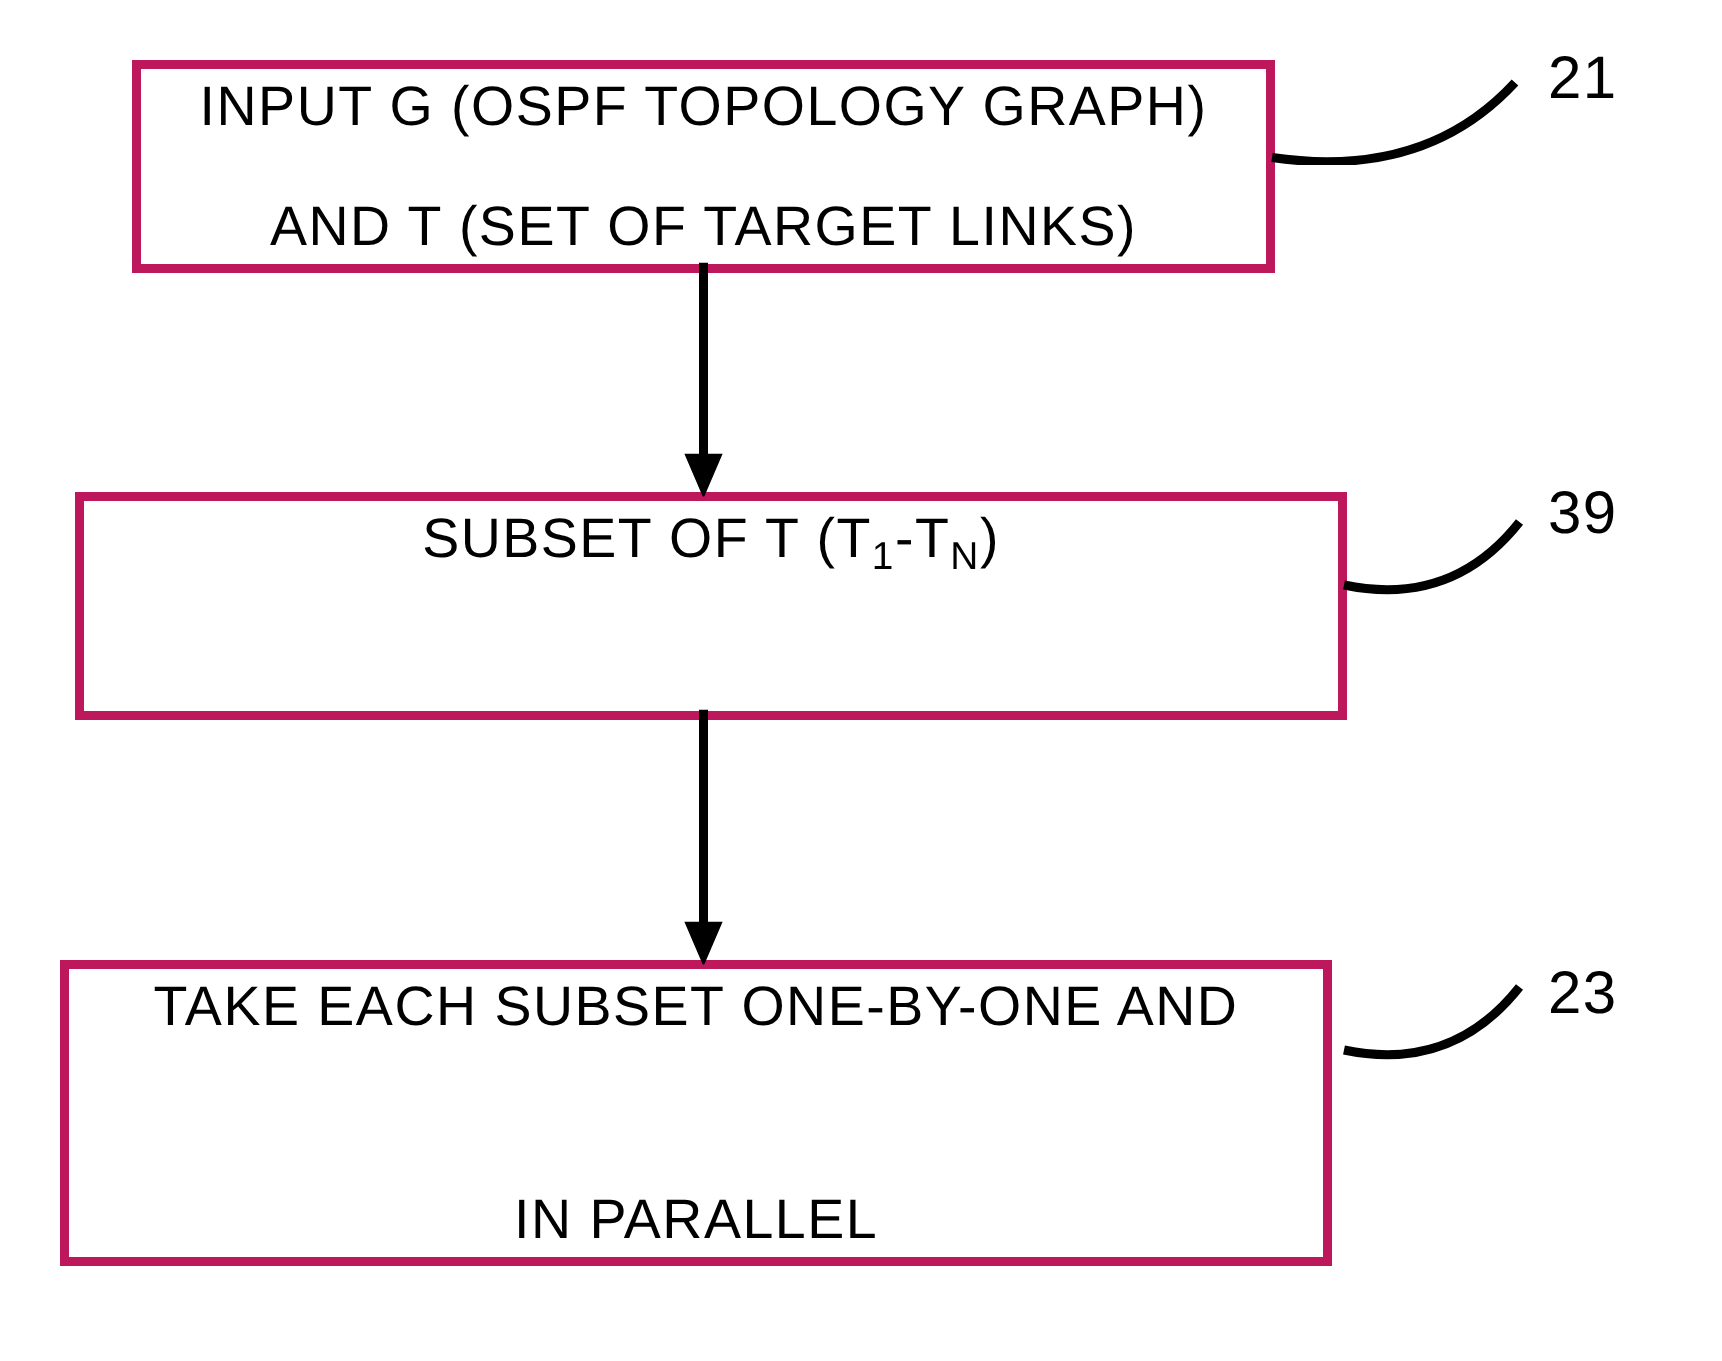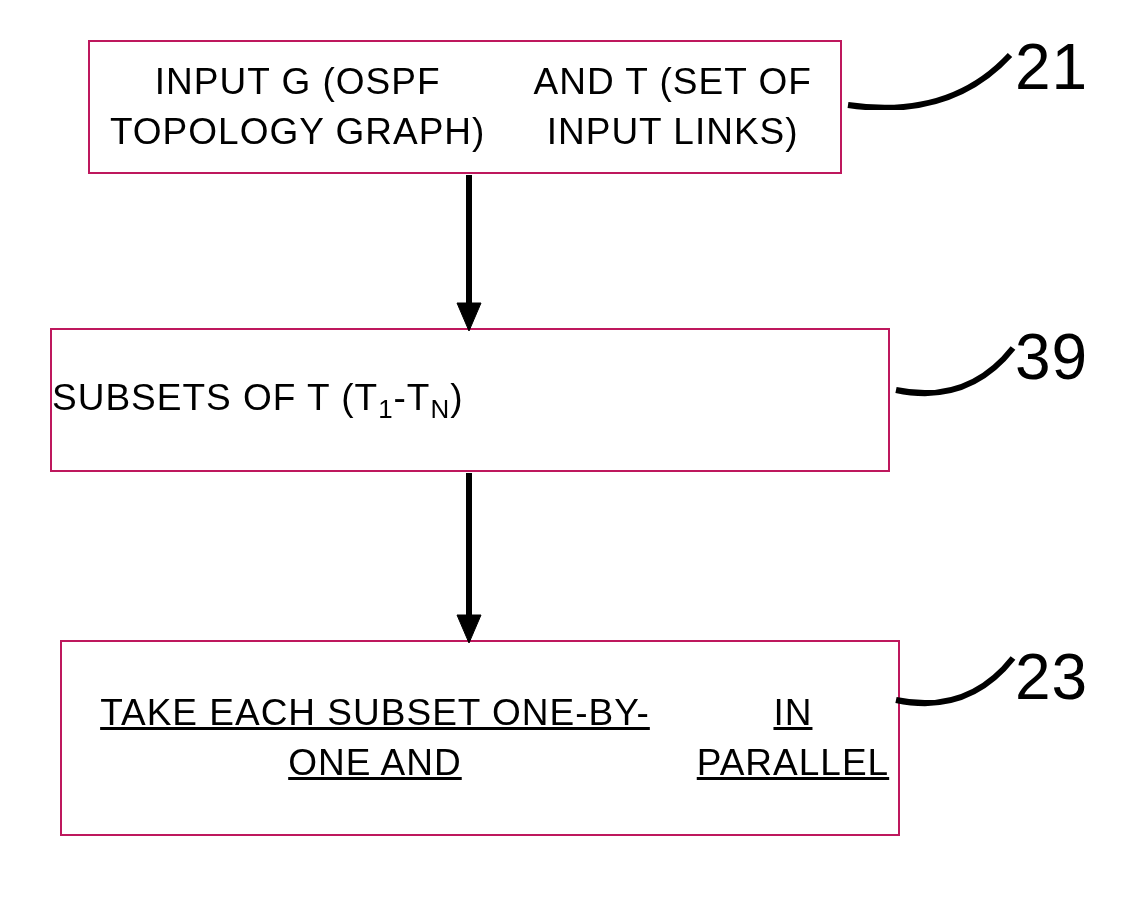--- a/index.html
+++ b/index.html
@@ -10,24 +10,24 @@
     }
     
     .flowchart {
       position: relative;
       width: 1068px;
       height: 827px;
     }
     
     .box {
       position: absolute;
-      border: 2px solid #be185d;
+      border: 6px solid #be185d;
       background: #ffffff;
       display: flex;
-      flex-direction: row;
+      flex-direction: column;
       align-items: center;
       justify-content: space-between;
       text-align: center;
       font-size: 37px;
       font-weight: normal;
       letter-spacing: 1px;
       line-height: 1.35;
       font-stretch: condensed;
     }
     
@@ -39,32 +39,32 @@
     }
     
     .box-2 {
       left: 10px;
       top: 288px;
       width: 836px;
       height: 140px;
     }
     
     .box-3 {
-      left: 20px;
+      left: 0;
       top: 600px;
       width: 836px;
       height: 192px;
-      text-decoration: underline;
     }
     
     .label {
       position: absolute;
-      font-size: 64px;
+      font-size: 40px;
       font-weight: normal;
       letter-spacing: 1px;
+      margin-left: 17px;
     }
     
     .label-21 {
       left: 975px;
       top: -10px;
     }
     
     .label-22 {
       left: 975px;
       top: 280px;
@@ -121,26 +121,26 @@
       vertical-align: sub;
     }
   </style>
 </head>
 <body>
 
 <div class="flowchart">
 
   <div class="box box-1">
     <div>INPUT G (OSPF TOPOLOGY GRAPH)</div>
-    <div>AND T (SET OF INPUT LINKS)</div>
+    <div>AND T (SET OF TARGET LINKS)</div>
   </div>
 
   <div class="box box-2">
     <div>
-      <span>SUBSETS OF T (T</span><span class="sub">1</span><span>-T</span><span class="sub">N</span><span>)</span>
+      <span>SUBSET OF T (T</span><span class="sub">1</span><span>-T</span><span class="sub">N</span><span>)</span>
     </div>
   </div>
 
   <div class="box box-3">
     <div>TAKE EACH SUBSET ONE-BY-ONE AND</div>
     <div>IN PARALLEL</div>
   </div>
 
   <div class="label label-21">21</div>
   <div class="label label-22">39</div>

